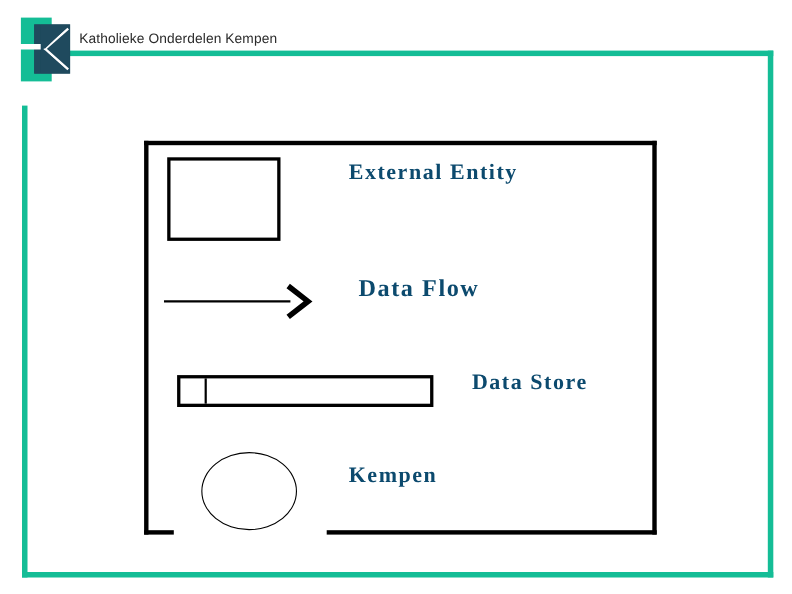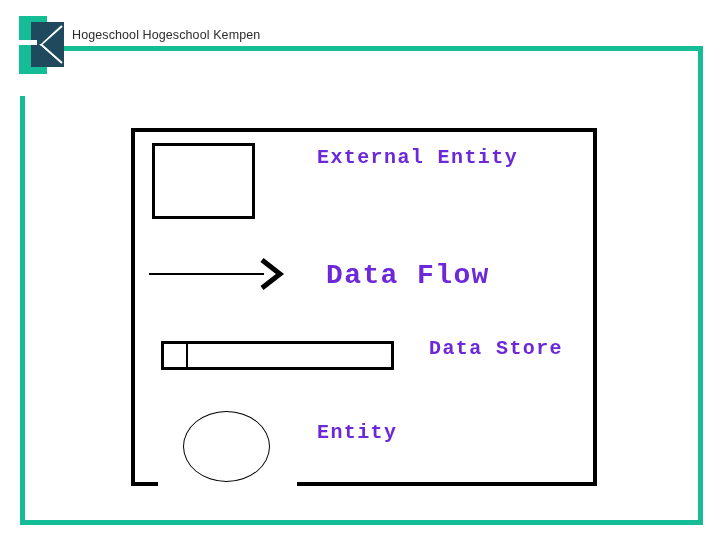--- a/index.html
+++ b/index.html
@@ -203,28 +203,28 @@
     height: 71px;
     border: 1px solid #000;
     border-radius: 50%;
     box-sizing: border-box;
     background: transparent;
   }
 
   
   .dg-label {
     position: absolute;
-    font-family: Liberation Mono, monospace;
+    font-family: Liberation Serif, serif;
     font-weight: bold;
-    color: #6d28d9;
+    color: #0c4a6e;
     white-space: nowrap;
     letter-spacing: 1.4px;
   }
   .label-entity { left: 186px; top: 18px;  font-size: 20px; }
-  .label-flow   { left: 195px; top: 132px; font-size: 28px; }
+  .label-flow   { left: 195px; top: 121px; font-size: 22px; }
   .label-store  { left: 298px; top: 209px; font-size: 20px; }
   .label-process{ left: 186px; top: 293px; font-size: 20px; }
 
   :root {
     --teal: #14bd96;
     --navy: #1f4a5e;
   }
 </style>
 </head>
 <body>
@@ -247,21 +247,21 @@
       <path d="M 31,4 L 10,22.5 L 31,41" fill="none" stroke="#ffffff" stroke-width="2.2"></path>
       <path d="M 0,0 L 33,0 L 33,45 L 0,45 Z" fill="none"></path>
       <polygon points="31,3 31,42 9,22.5" fill="none" stroke="#ffffff" stroke-width="0"></polygon>
       <polygon points="0,0 6,0 6,45 0,45" fill="#1f4a5e"></polygon>
       <polygon points="6,0 33,0 10,22 6,22" fill="#1f4a5e"></polygon>
       <polygon points="6,24 10,24 33,45 6,45" fill="#1f4a5e"></polygon>
     </svg>
     <div class="logo-notch"></div>
   </div>
 
-  <div class="header-text">Hogeschool Hogeschool Kempen</div>
+  <div class="header-text">Katholieke Onderdelen Kempen</div>
 
 
   <div class="diagram">
 
     <div class="dg-border-top"></div>
     <div class="dg-border-left"></div>
     <div class="dg-border-right"></div>
     <div class="dg-border-bottom-a"></div>
     <div class="dg-border-bottom-b"></div>
 
@@ -273,17 +273,17 @@
       <polyline points="113,4 131,18 113,32" fill="none" stroke="#000" stroke-width="5" stroke-linecap="butt" stroke-linejoin="miter"></polyline>
     </svg>
     <div class="dg-label label-flow">Data Flow</div>
 
     <div class="store-box">
       <div class="store-divider"></div>
     </div>
     <div class="dg-label label-store">Data Store</div>
 
     <div class="process-circle"></div>
-    <div class="dg-label label-process">Entity</div>
+    <div class="dg-label label-process">Kempen</div>
 
   </div>
 
 </div>
 
 </body></html>

